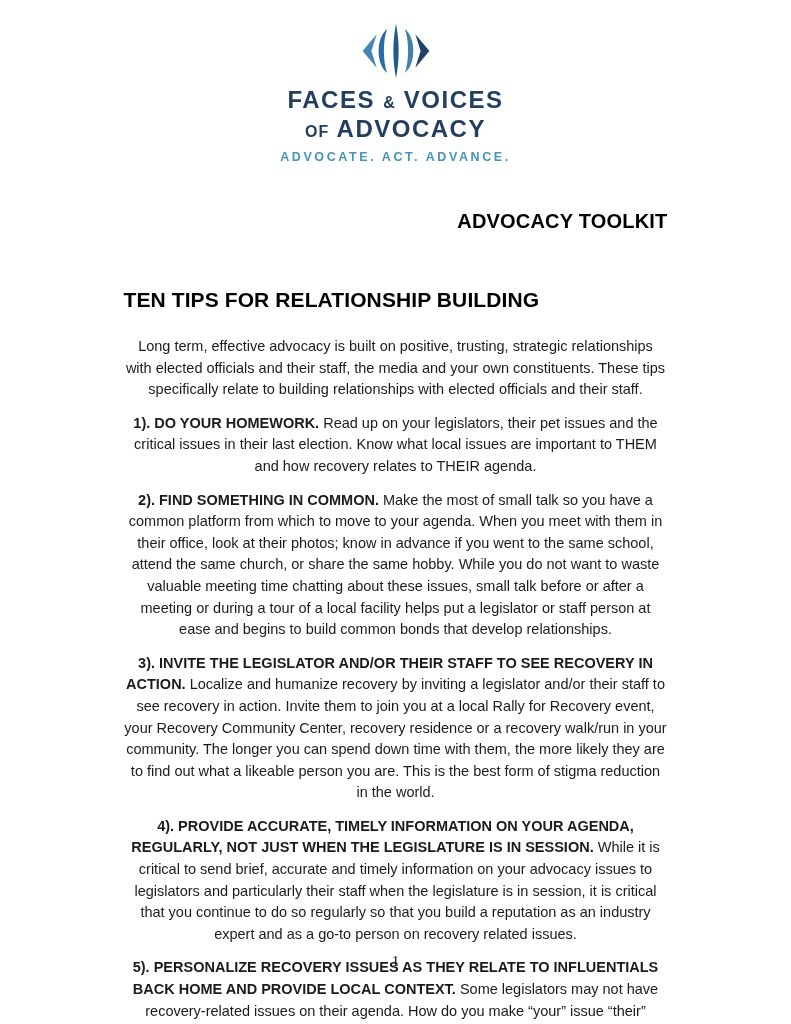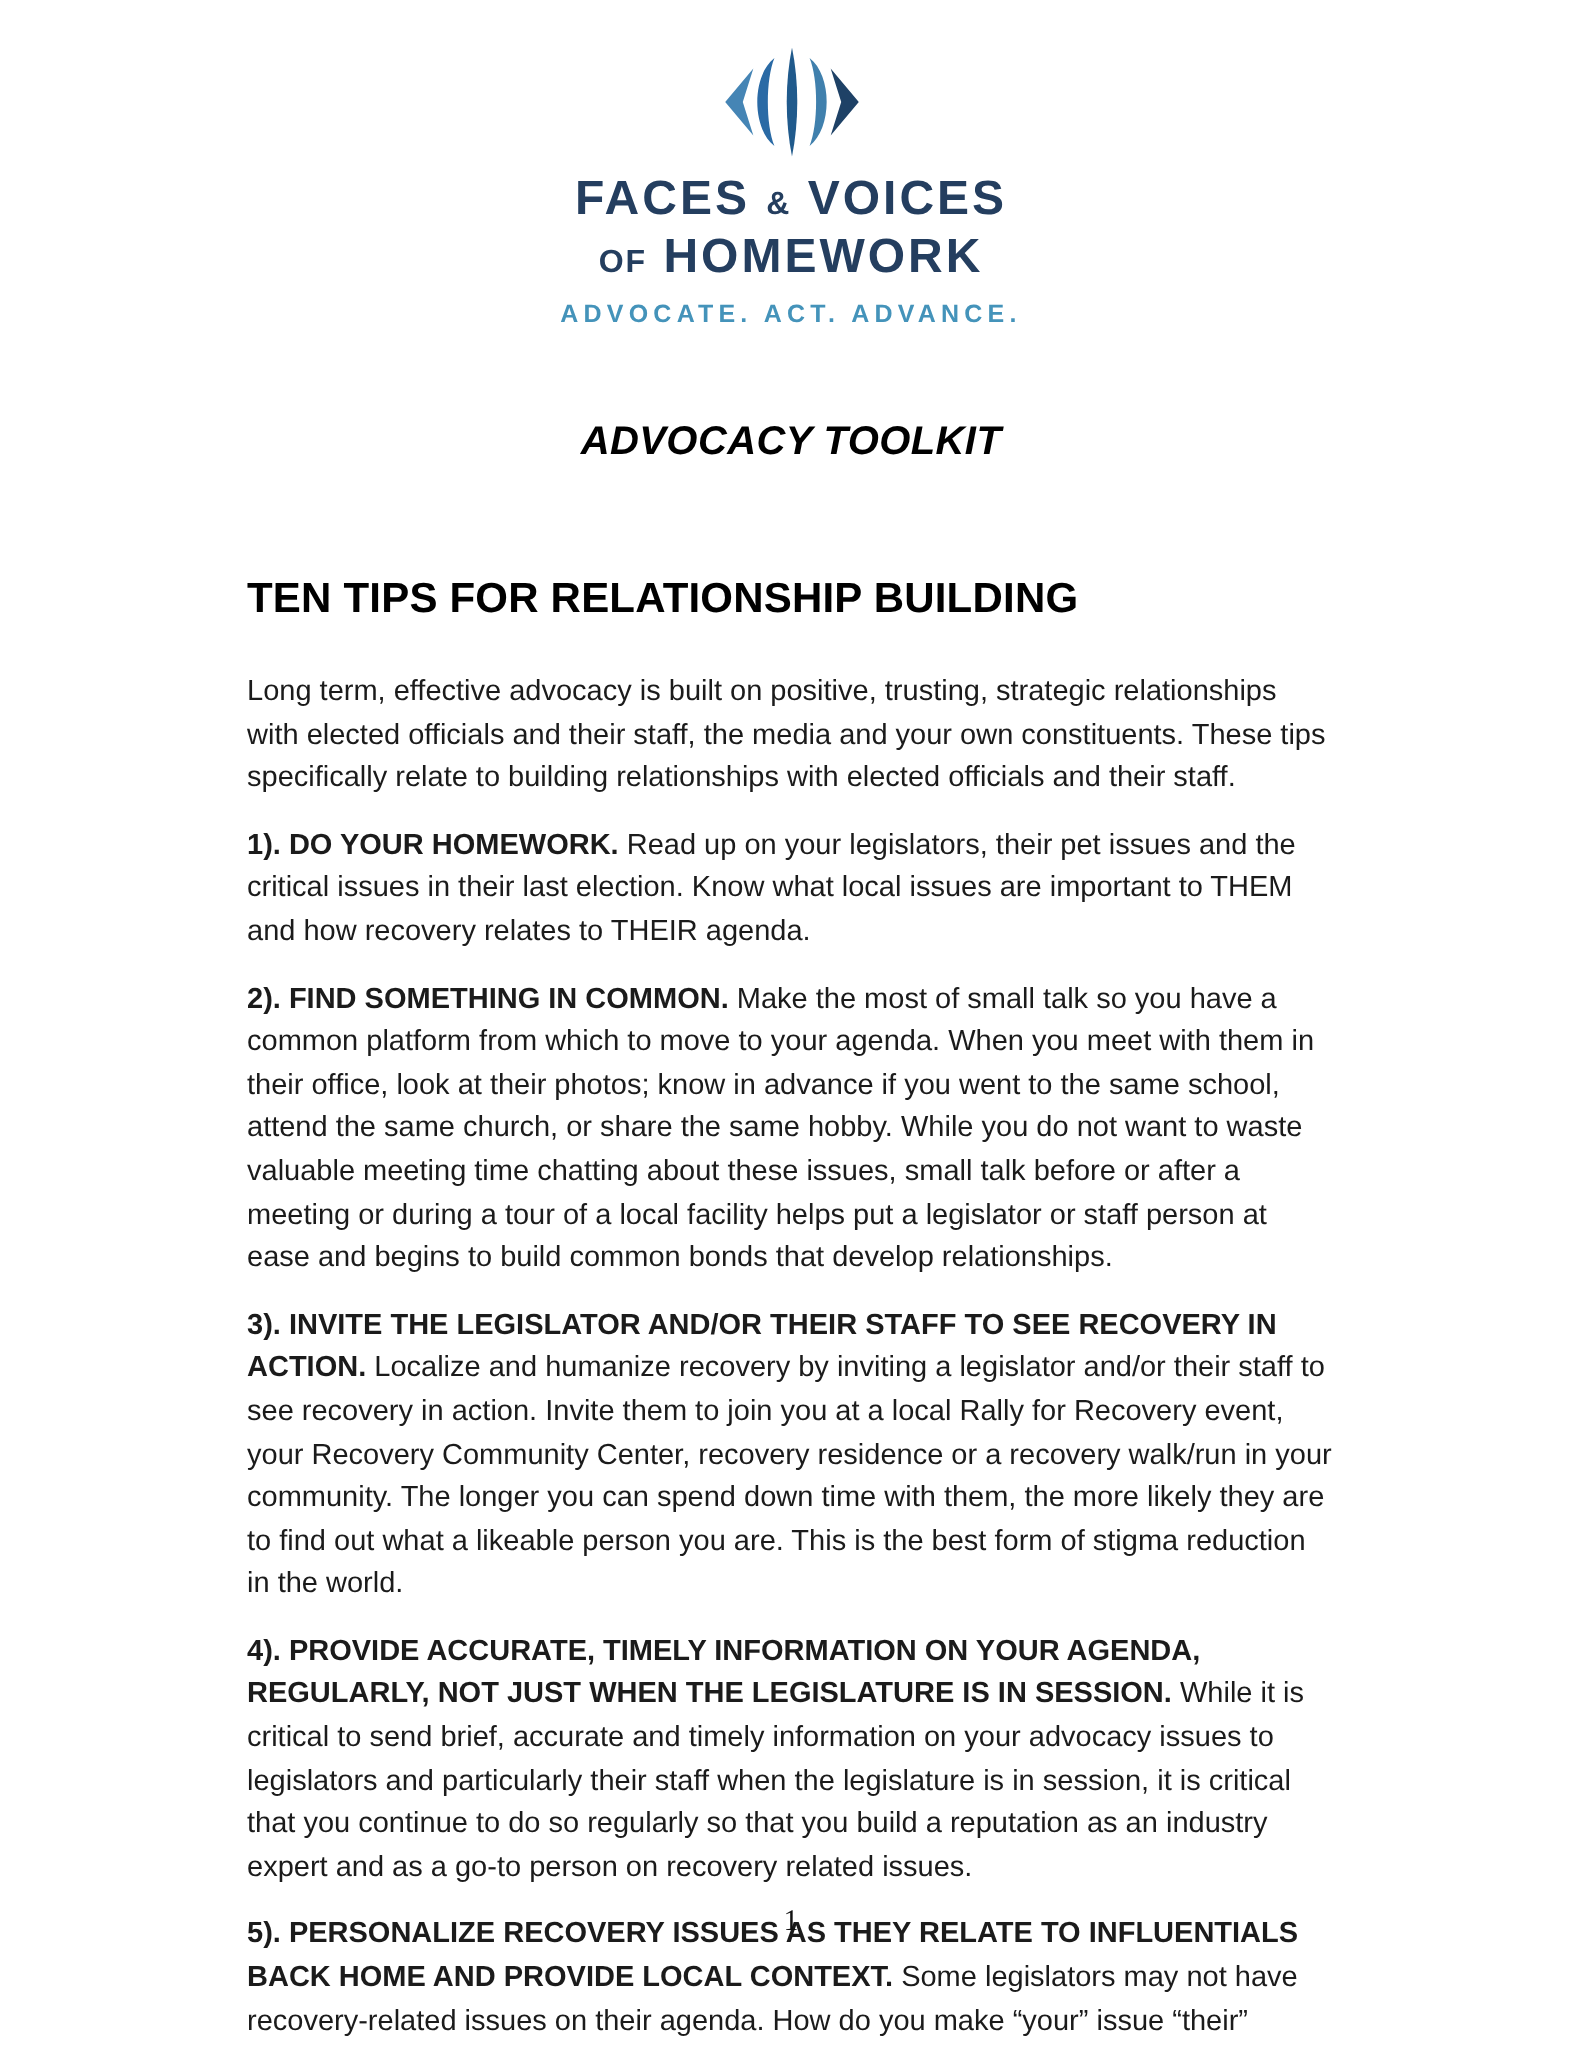--- a/index.html
+++ b/index.html
@@ -54,38 +54,38 @@
   .tagline {
     margin-top: 5px;
     font-size: 12.5px;
     font-weight: bold;
     letter-spacing: 2.6px;
     color: #4493ba;
   }
   
   .doc-title {
     margin: 46px 0 0 0;
-    text-align: center;
+    text-align: right;
     font-size: 20px;
     font-weight: bold;
     color: #000000;
     letter-spacing: 0.2px;
-    font-style: italic;
   }
   .section-heading {
     margin: 55px 0 0 0;
     font-size: 21px;
     font-weight: bold;
     color: #000000;
     letter-spacing: 0.1px;
   }
   p.body-par {
     margin: 12px 0 0 0;
     font-size: 14.5px;
     line-height: 21.6px;
+    text-align: center;
   }
   p.body-par.intro {
     margin-top: 24px;
   }
   p.body-par strong {
     font-weight: bold;
   }
   
   .page-number {
     position: absolute;
@@ -112,21 +112,21 @@
         <path d="M60 8 C 73 18, 73 48, 60 58 C 65 46, 65 20, 60 8 Z" fill="#4080ad"></path>
         <path d="M72 14 L88 33 L72 52 L78 33 Z" fill="#1e4166"></path>
       </svg>
       <div class="brand-line1">
         <span>FACES</span>
         <span class="amp">&amp;</span>
         <span>VOICES</span>
       </div>
       <div class="brand-line2">
         <span class="of">OF</span>
-        <span>HOMEWORK</span>
+        <span>ADVOCACY</span>
       </div>
       <div class="tagline">ADVOCATE. ACT. ADVANCE.</div>
     </header>
 
     <h1 class="doc-title">ADVOCACY TOOLKIT</h1>
 
     <h2 class="section-heading">TEN TIPS FOR RELATIONSHIP BUILDING</h2>
 
     <p class="body-par intro">Long term, effective advocacy is built on positive, trusting, strategic relationships with elected officials and their staff, the media and your own constituents.  These tips specifically relate to building relationships with elected officials and their staff.</p>
 

